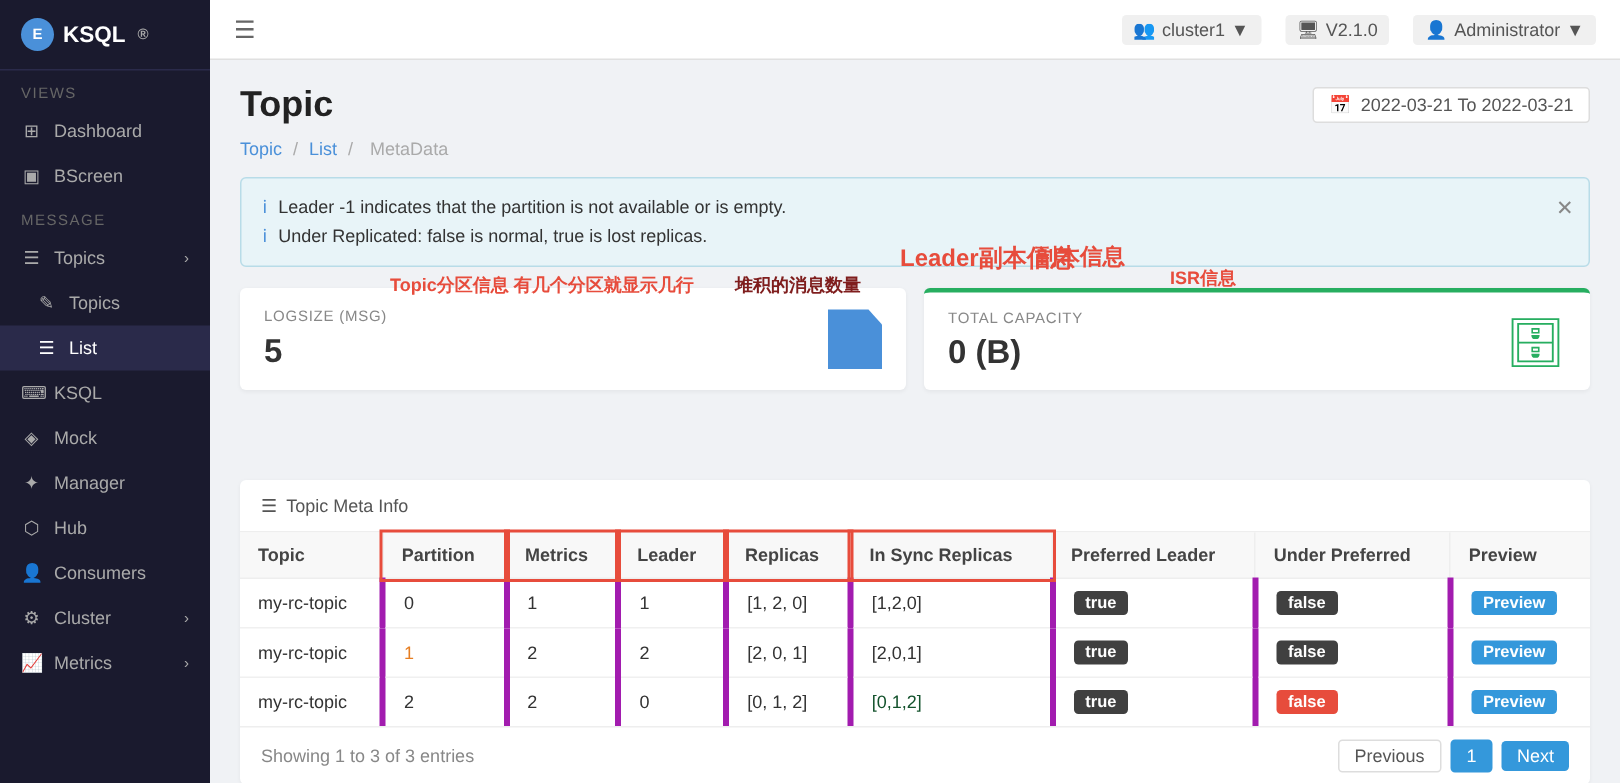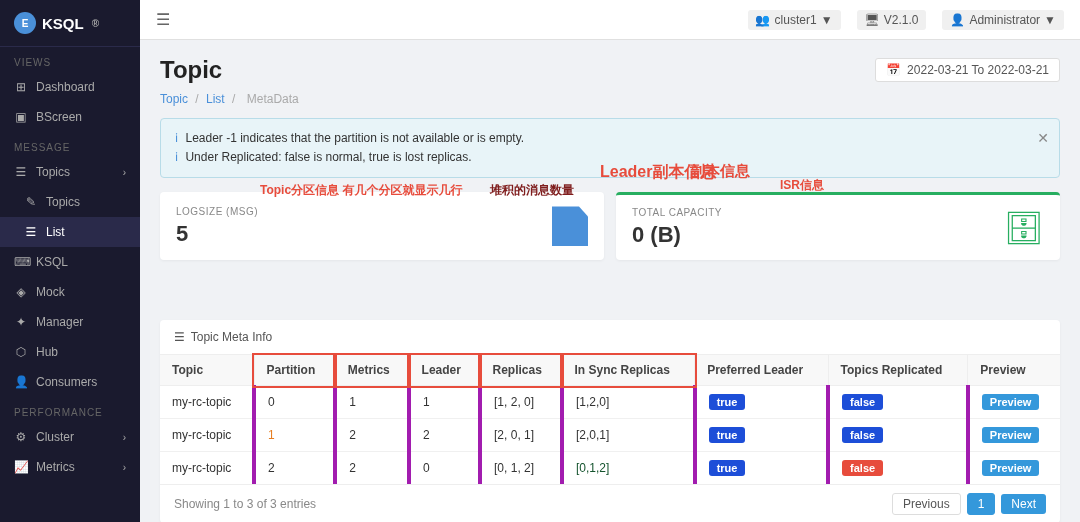--- a/index.html
+++ b/index.html
@@ -199,21 +199,21 @@
     tr:last-child td { border-bottom: none; }
 
     .badge {
       display: inline-block;
       padding: 2px 8px;
       border-radius: 3px;
       font-size: 11px;
       font-weight: bold;
       color: white;
     }
-    .badge-green { background: #1d4ed8; }
+    .badge-green { background: #404040; }
     .badge-red { background: #e74c3c; }
     .badge-blue { background: #3498db; }
 
     .table-footer {
       padding: 8px 14px;
       font-size: 12px;
       color: #888;
       border-top: 1px solid #eee;
       display: flex;
       align-items: center;
@@ -286,21 +286,20 @@
   </div>
   <div class="sidebar-item">
     <span class="sidebar-icon">⬡</span>
     <span>Hub</span>
   </div>
   <div class="sidebar-item">
     <span class="sidebar-icon">👤</span>
     <span>Consumers</span>
   </div>
 
-  <div class="sidebar-section-label">PERFORMANCE</div>
 
   <div class="sidebar-item">
     <span class="sidebar-icon">⚙</span>
     <span>Cluster</span>
     <span class="chevron">›</span>
   </div>
   <div class="sidebar-item">
     <span class="sidebar-icon">📈</span>
     <span>Metrics</span>
     <span class="chevron">›</span>
@@ -404,21 +403,21 @@
       <table>
         <thead>
           <tr>
             <th>Topic</th>
             <th style="outline:2px solid #e74c3c;">Partition</th>
             <th style="outline:2px solid #e74c3c;">Metrics</th>
             <th style="outline:2px solid #e74c3c;">Leader</th>
             <th style="outline:2px solid #e74c3c;">Replicas</th>
             <th style="outline:2px solid #e74c3c;">In Sync Replicas</th>
             <th>Preferred Leader</th>
-            <th>Topics Replicated</th>
+            <th>Under Preferred</th>
             <th>Preview</th>
           </tr>
         </thead>
         <tbody>
           <tr>
             <td>my-rc-topic</td>
             <td>0</td>
             <td>1</td>
             <td>1</td>
             <td>[1, 2, 0]</td>

